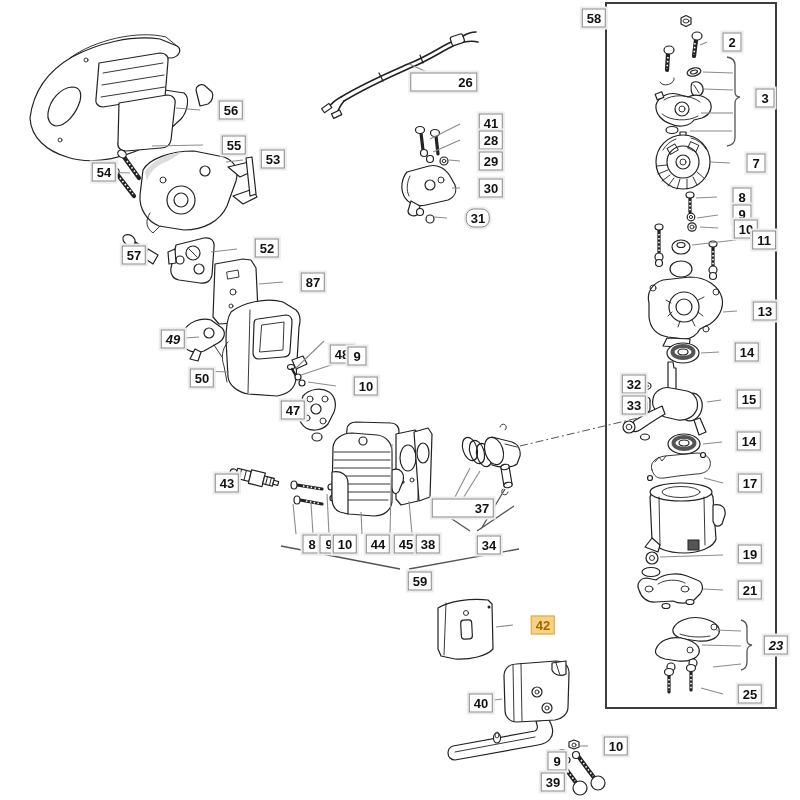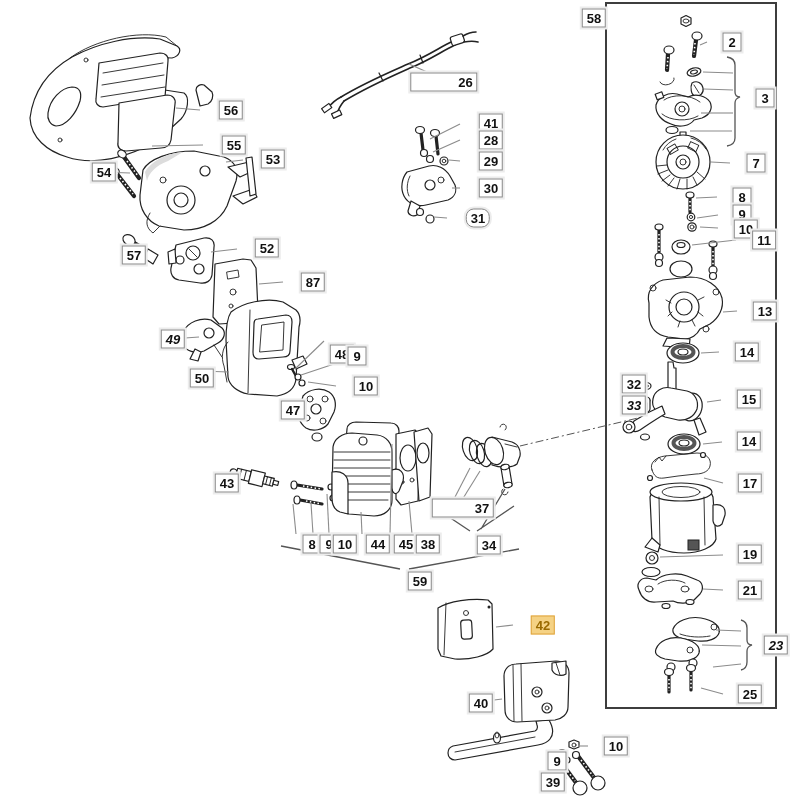--- a/index.html
+++ b/index.html
@@ -494,21 +494,21 @@
       <div class="plabel" style="left: 716px; top: 42px;">2</div>
       <div class="plabel" style="left: 749px; top: 98px;">3</div>
       <div class="plabel" style="left: 740px; top: 163px;">7</div>
       <div class="plabel" style="left: 726px; top: 197px;">8</div>
       <div class="plabel" style="left: 726px; top: 214px;">9</div>
       <div class="plabel" style="left: 730px; top: 229px;">10</div>
       <div class="plabel" style="left: 748px; top: 240px;">11</div>
       <div class="plabel" style="left: 749px; top: 311px;">13</div>
       <div class="plabel" style="left: 731px; top: 352px;">14</div>
       <div class="plabel" style="left: 618px; top: 384px;">32</div>
-      <div class="plabel" style="left: 618px; top: 405px; font-style: italic;">33</div>
+      <div class="plabel" style="left: 618px; top: 405px;">33</div>
       <div class="plabel" style="left: 733px; top: 399px;">15</div>
       <div class="plabel" style="left: 733px; top: 441px;">14</div>
       <div class="plabel" style="left: 734px; top: 483px;">17</div>
       <div class="plabel" style="left: 734px; top: 554px;">19</div>
       <div class="plabel" style="left: 734px; top: 590px;">21</div>
       <div class="plabel" style="left: 760px; top: 645px; font-style: italic;">23</div>
       <div class="plabel" style="left: 734px; top: 694px;">25</div>
       <div class="plabel" style="left: 428px; top: 82px; padding-left: 47px;">26</div>
       <div class="plabel" style="left: 475px; top: 123px;">41</div>
       <div class="plabel" style="left: 475px; top: 140px;">28</div>

